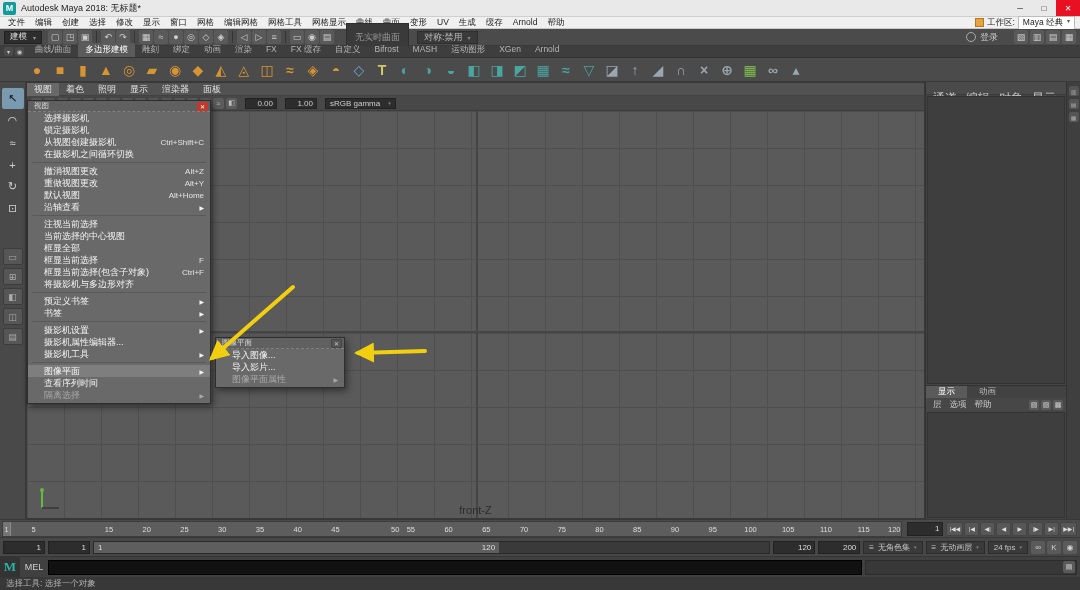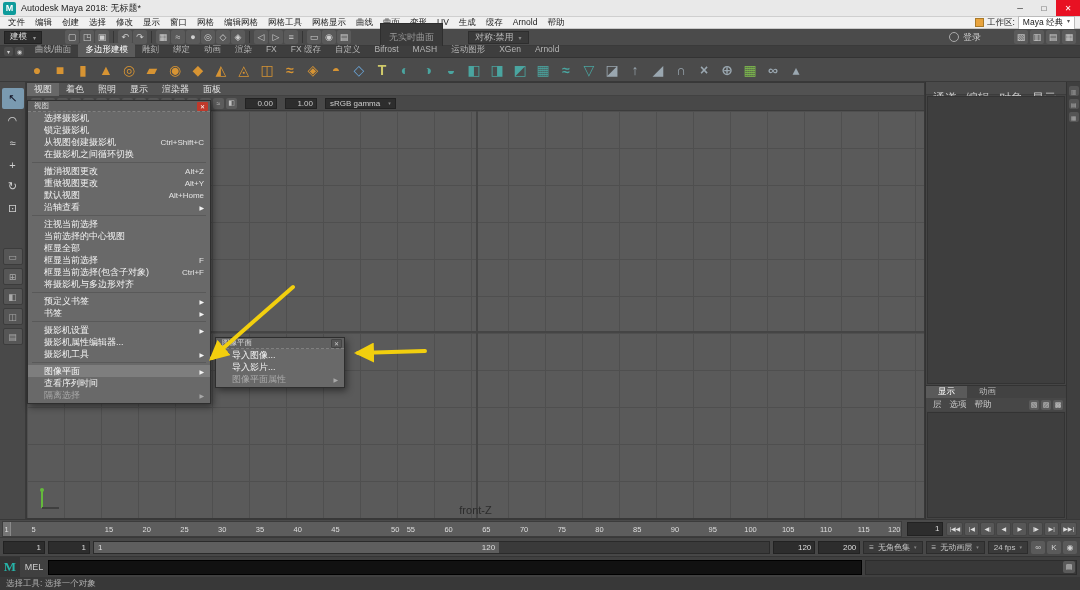--- a/index.html
+++ b/index.html
@@ -18,21 +18,21 @@
   
   .menubar { height: 12px; flex: none; background: #f0f0f0; display: flex; align-items: center; color: #222; padding-left: 3px; border-bottom: 1px solid #c9c9c9; }
   .menu-items { display: flex; }
   .menubar .mitem { padding: 0 5px; font-size: 8.5px; white-space: nowrap; }
   .workspace { margin-left: auto; display: flex; align-items: center; gap: 3px; padding-right: 5px; font-size: 8.5px; }
   .workspace .ws-cube { width: 9px; height: 9px; background: #e8a33d; border: 1px solid #a97a2a; }
   .workspace .ws-value { background: #fff; border: 1px solid #bbb; padding: 0 4px; display: flex; gap: 4px; align-items: flex-start; }
   .workspace .caret { font-size: 6px; color: #555; }
 
   
-  .statusbar { height: 17px; flex: none; background: #4b4b4b; display: flex; align-items: center; padding: 0 4px; gap: 19px; border-bottom: 1px solid #3a3a3a; }
+  .statusbar { height: 17px; flex: none; background: #4b4b4b; display: flex; align-items: center; padding: 0 4px; gap: 2px; border-bottom: 1px solid #3a3a3a; }
   .menuset { background: #2d2d2d; border: 1px solid #222; color: #ddd; height: 13px; display: flex; align-items: center; gap: 6px; padding: 0 5px; font-size: 8.5px; }
   .menuset .caret { font-size: 6px; color: #999; }
   .status-icons { display: flex; align-items: center; gap: 1px; margin-left: 4px; }
   .sicon { width: 14px; height: 14px; background: #5a5a5a; border-radius: 2px; color: #cfcfcf; font-size: 9px; display: flex; align-items: center; justify-content: center; }
   .sicon.sep { width: 1px; height: 12px; background: #353535; border-radius: 0; margin: 0 3px; }
   .live-surface { margin-left: 10px; background: #3a3a3a; border: 1px solid #2e2e2e; color: #9a9a9a; height: 13px; display: flex; align-items: center; padding: 13px 8px; }
   .symmetry { margin-left: 6px; background: #3a3a3a; border: 1px solid #2e2e2e; color: #bbb; height: 13px; display: flex; align-items: center; gap: 5px; padding: 0 6px; }
   .symmetry .caret { font-size: 6px; color: #888; }
   .signin { margin-left: auto; display: flex; align-items: center; gap: 4px; color: #ccc; }
   .signin .avatar { width: 10px; height: 10px; border: 1px solid #aaa; border-radius: 50%; }

